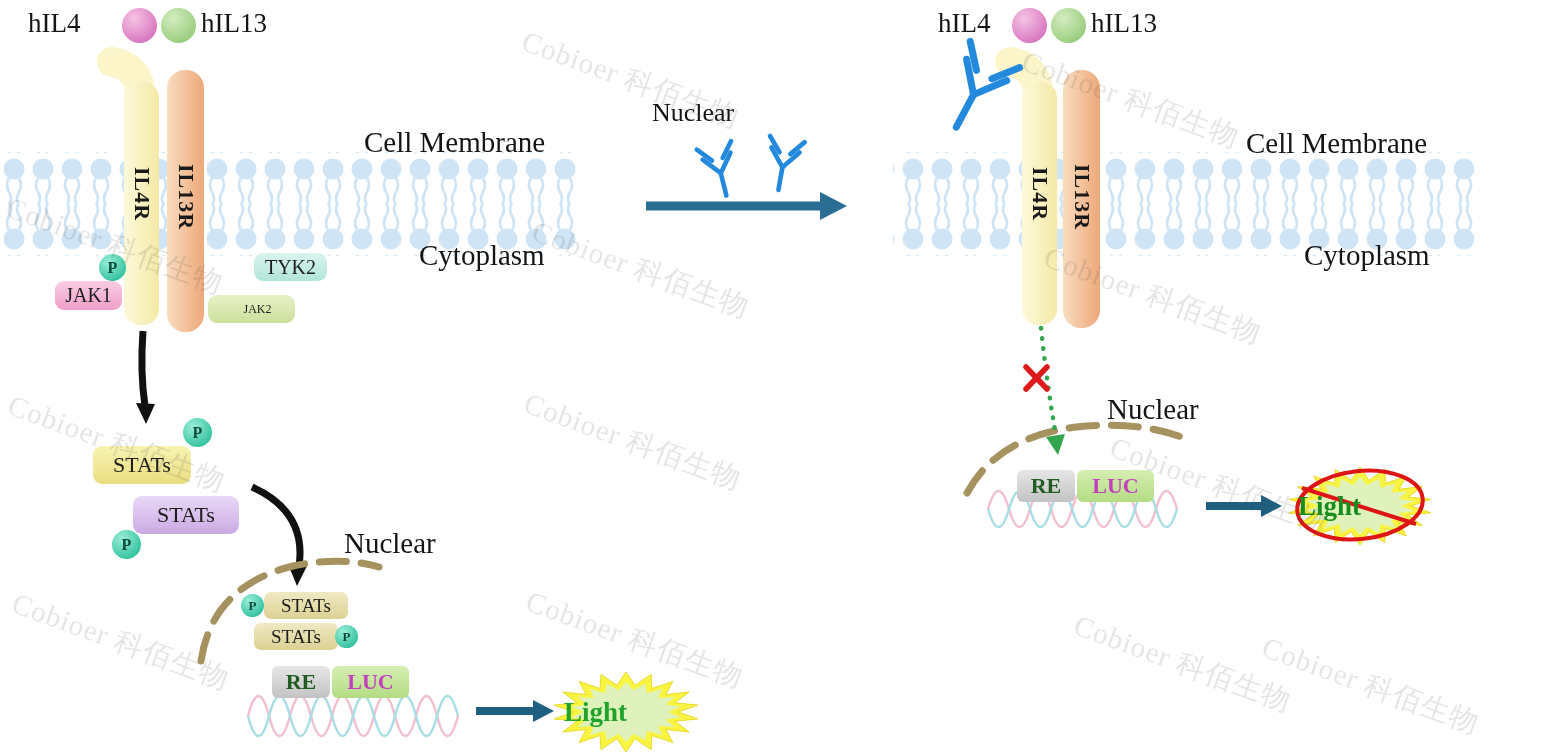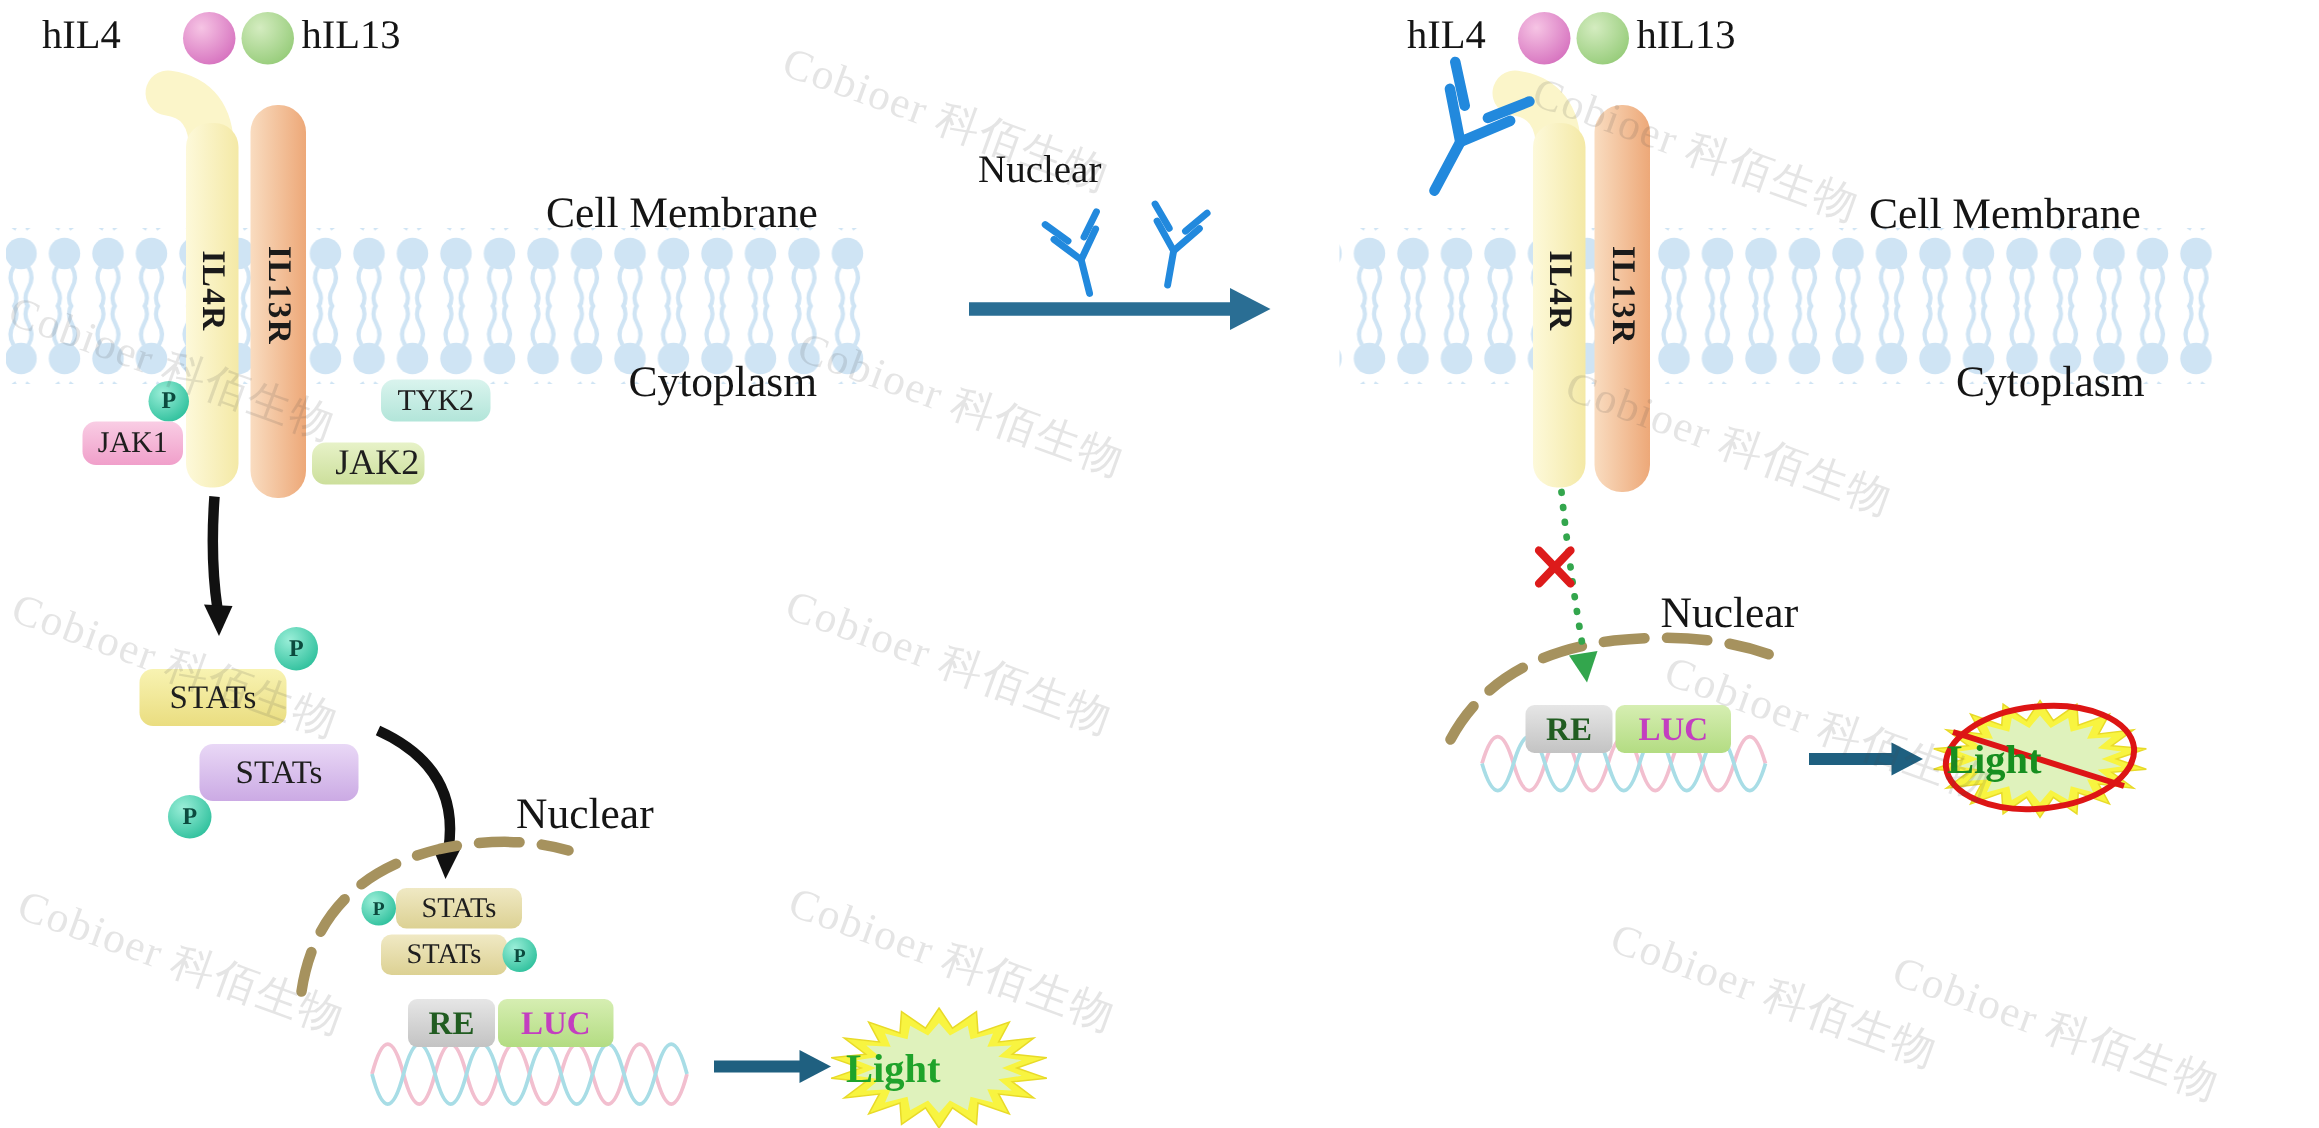--- a/index.html
+++ b/index.html
@@ -154,21 +154,21 @@
 
   <div class="lbl" style="left:364px;top:126px;font-size:29px;">Cell Membrane</div>
   <div class="lbl" style="left:419px;top:239px;font-size:29px;">Cytoplasm</div>
 
   <div class="vlbl" style="left:96px;top:179px;">IL4R</div>
   <div class="vlbl" style="left:140px;top:182px;">IL13R</div>
 
   <div class="pcircle" style="left:99px;top:254px;width:27px;height:27px;font-size:16px;">P</div>
   <div class="box c-jak1" style="left:55px;top:281px;width:67px;height:29px;font-size:20px;">JAK1</div>
   <div class="box c-tyk2" style="left:206px;top:253px;width:73px;height:28px;font-size:20px;">TYK2</div>
-  <div class="box c-jak2" style="left:208px;top:295px;width:75px;height:28px;font-size:24px;padding-left:12px;">JAK2</div>
+  <div class="box c-jak2" style="left:208px;top:295px;width:87px;height:28px;font-size:12px;padding-left:12px;">JAK2</div>
 
   <div class="box c-statsy" style="left:93px;top:446px;width:98px;height:38px;font-size:22px;">STATs</div>
   <div class="pcircle" style="left:183px;top:418px;width:29px;height:29px;font-size:16px;">P</div>
   <div class="box c-statsp" style="left:133px;top:496px;width:106px;height:38px;font-size:22px;">STATs</div>
   <div class="pcircle" style="left:112px;top:530px;width:29px;height:29px;font-size:16px;">P</div>
 
   <div class="lbl" style="left:344px;top:527px;font-size:29px;">Nuclear</div>
 
   <div class="pcircle" style="left:241px;top:594px;width:23px;height:23px;font-size:13px;">P</div>
   <div class="box c-statst" style="left:264px;top:592px;width:84px;height:27px;font-size:19px;border-radius:7px;">STATs</div>

